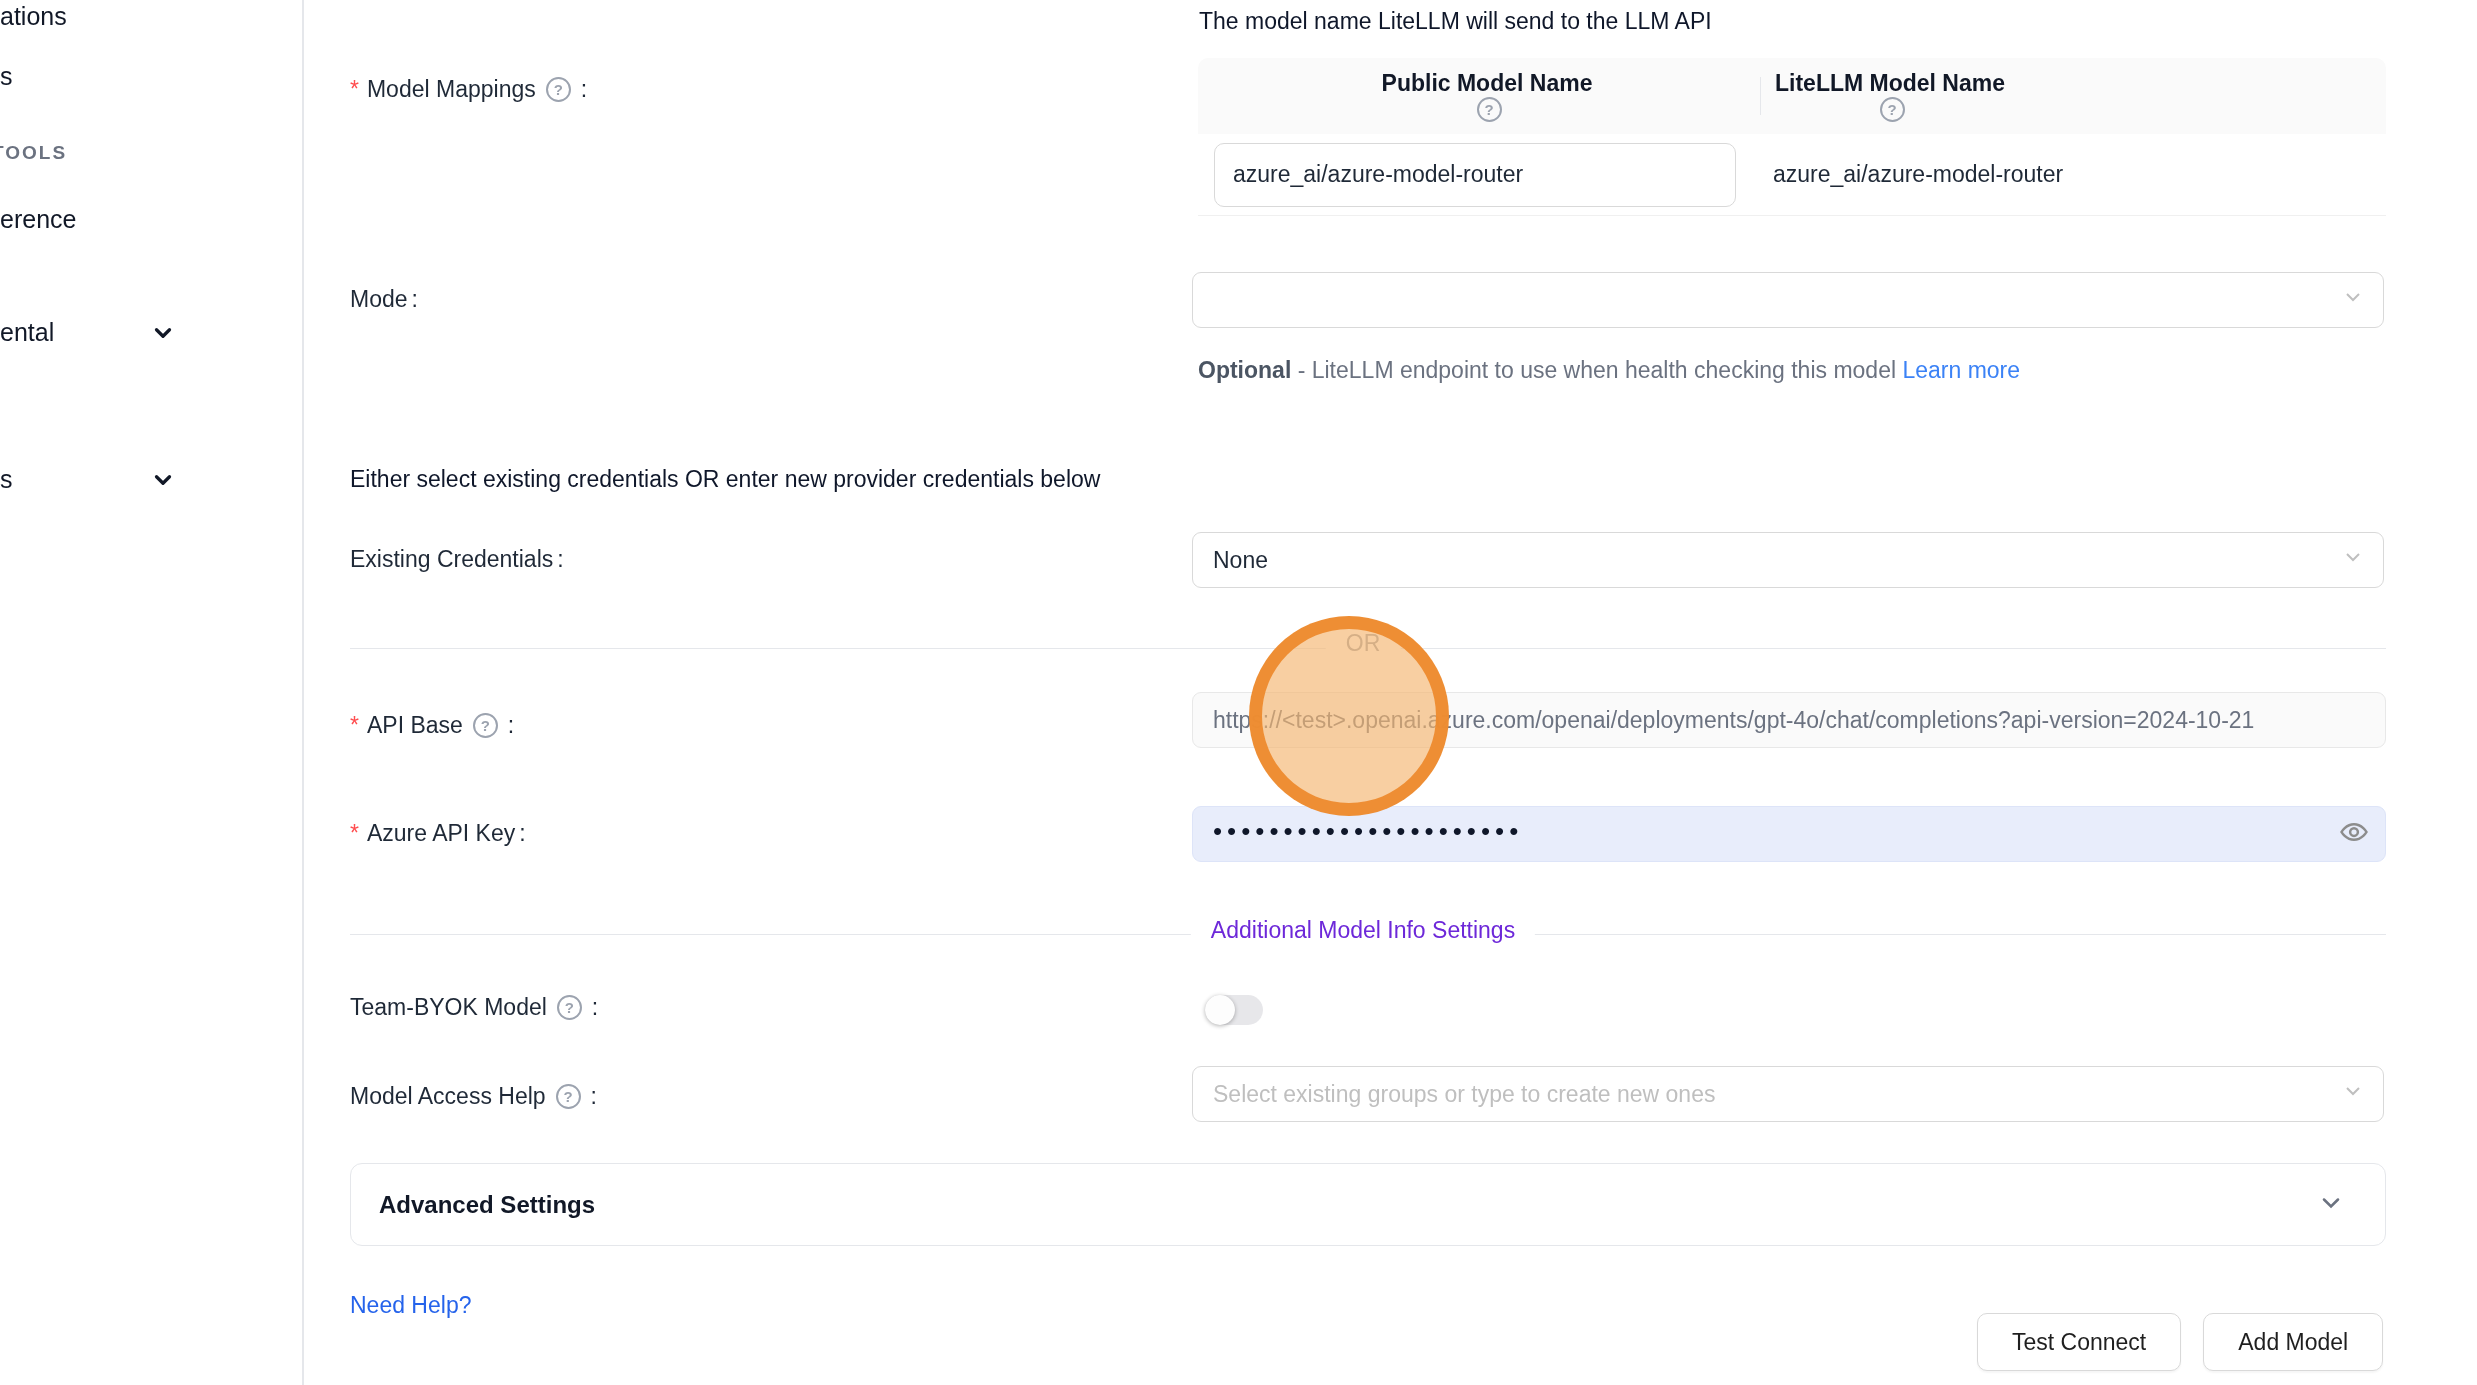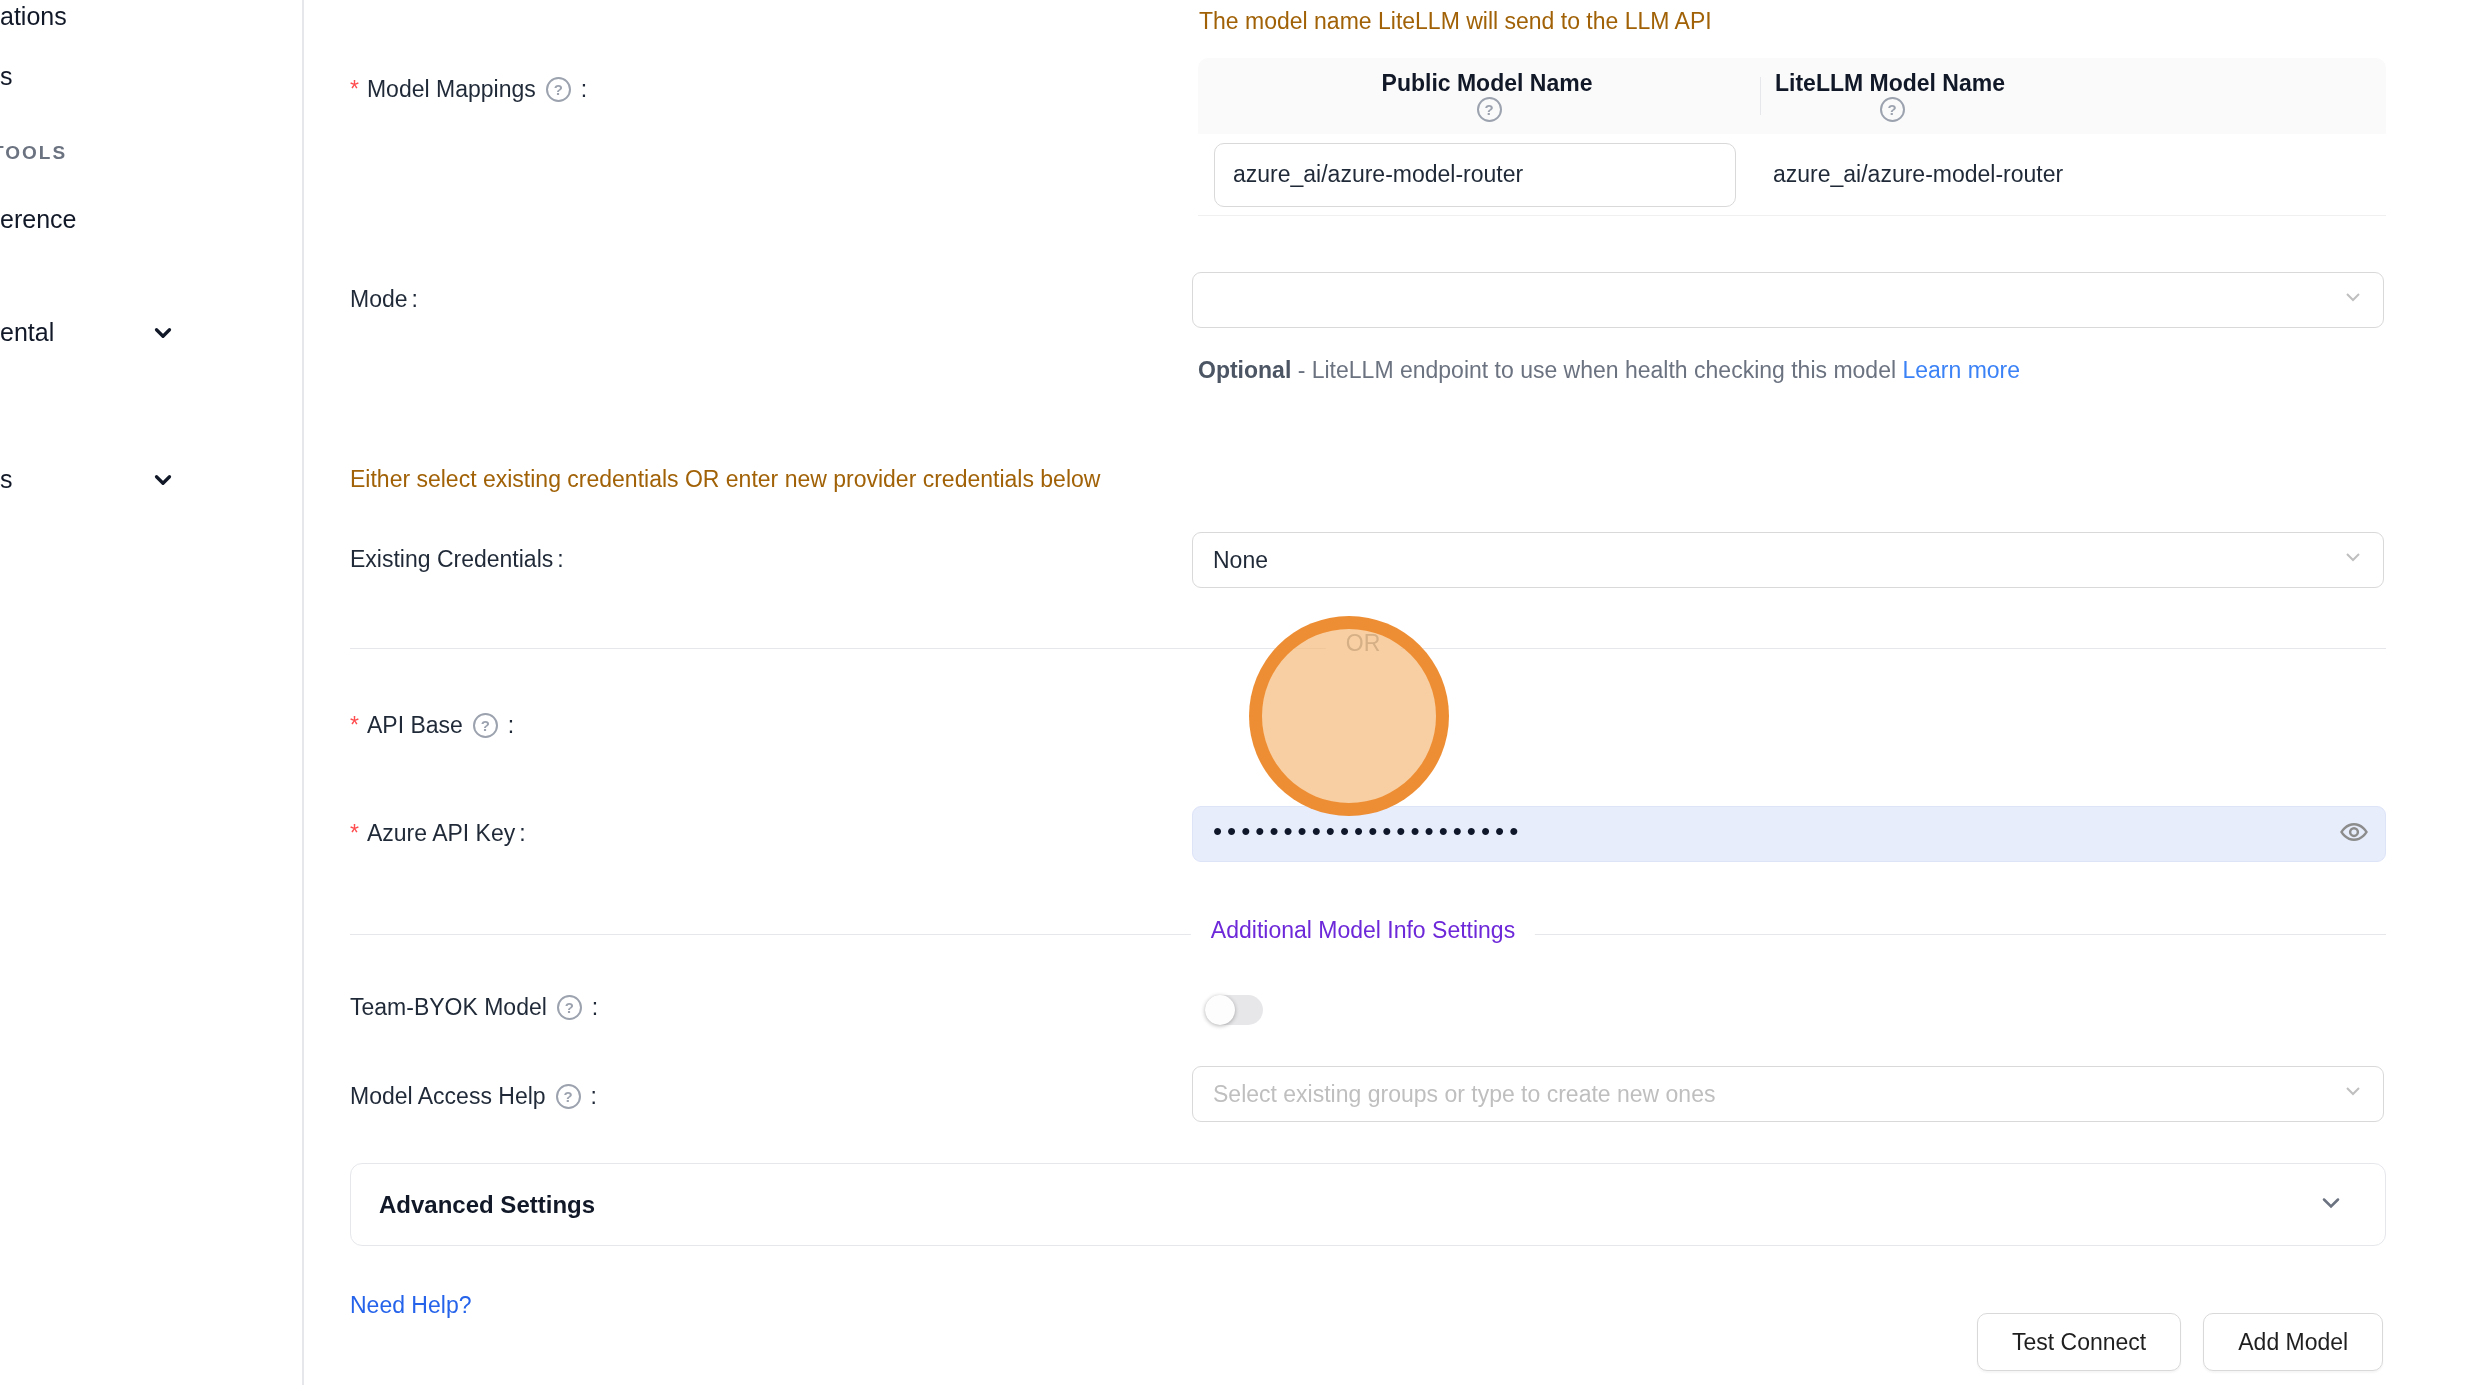--- a/index.html
+++ b/index.html
@@ -20,21 +20,21 @@
 
   
   .lbl { font-size: 23px; color: #1f2937; white-space: nowrap; display: flex; align-items: center; }
   .req { color: #ff4d4f; margin-right: 8px; font-size: 23px; }
   .help-ic {
     display: inline-flex; align-items: center; justify-content: center;
     width: 25px; height: 25px; border: 2px solid #9ca3af; border-radius: 50%;
     color: #9ca3af; font-size: 15px; font-weight: 700; margin: 0 6px 0 10px; flex: none;
   }
   .colon { margin-left: 4px; }
-  .muted { color: #a16207; font-size: 23px; }
+  .muted { color: #0f172a; font-size: 23px; }
 
   .select-box {
     left: 1192px; width: 1192px; height: 56px; background: #fff;
     border: 1px solid #d9d9d9; border-radius: 9px;
     display: flex; align-items: center; padding: 0 20px; font-size: 23px;
   }
   .select-box .chev { position: absolute; right: 18px; top: 50%; transform: translateY(-50%); }
   .placeholder { color: #bfbfbf; }
 
   
@@ -193,20 +193,23 @@
 
   <div class="abs hline" style="left:350px;top:648px;width:2036px"></div>
   <div class="abs div-chip" style="left:1363px;top:630px;color:#9ca3af">OR</div>
 
   <div class="abs lbl" style="left:350px;top:712px">
     <span class="req">*</span>
     <span>API Base</span>
     <span class="help-ic">?</span>
     <span class="colon">:</span>
   </div>
+  <div class="abs api-base-field" style="top:692px">
+    <span>https://&lt;test&gt;.openai.azure.com/openai/deployments/gpt-4o/chat/completions?api-version=2024-10-21</span>
+  </div>
 
   <div class="abs lbl" style="left:350px;top:820px">
     <span class="req">*</span>
     <span>Azure API Key</span>
     <span class="colon">:</span>
   </div>
   <div class="abs key-field" style="top:806px">
     <span class="dots">••••••••••••••••••••••</span>
     <span class="eye">
       <svg width="30" height="30" viewBox="0 0 24 24">

